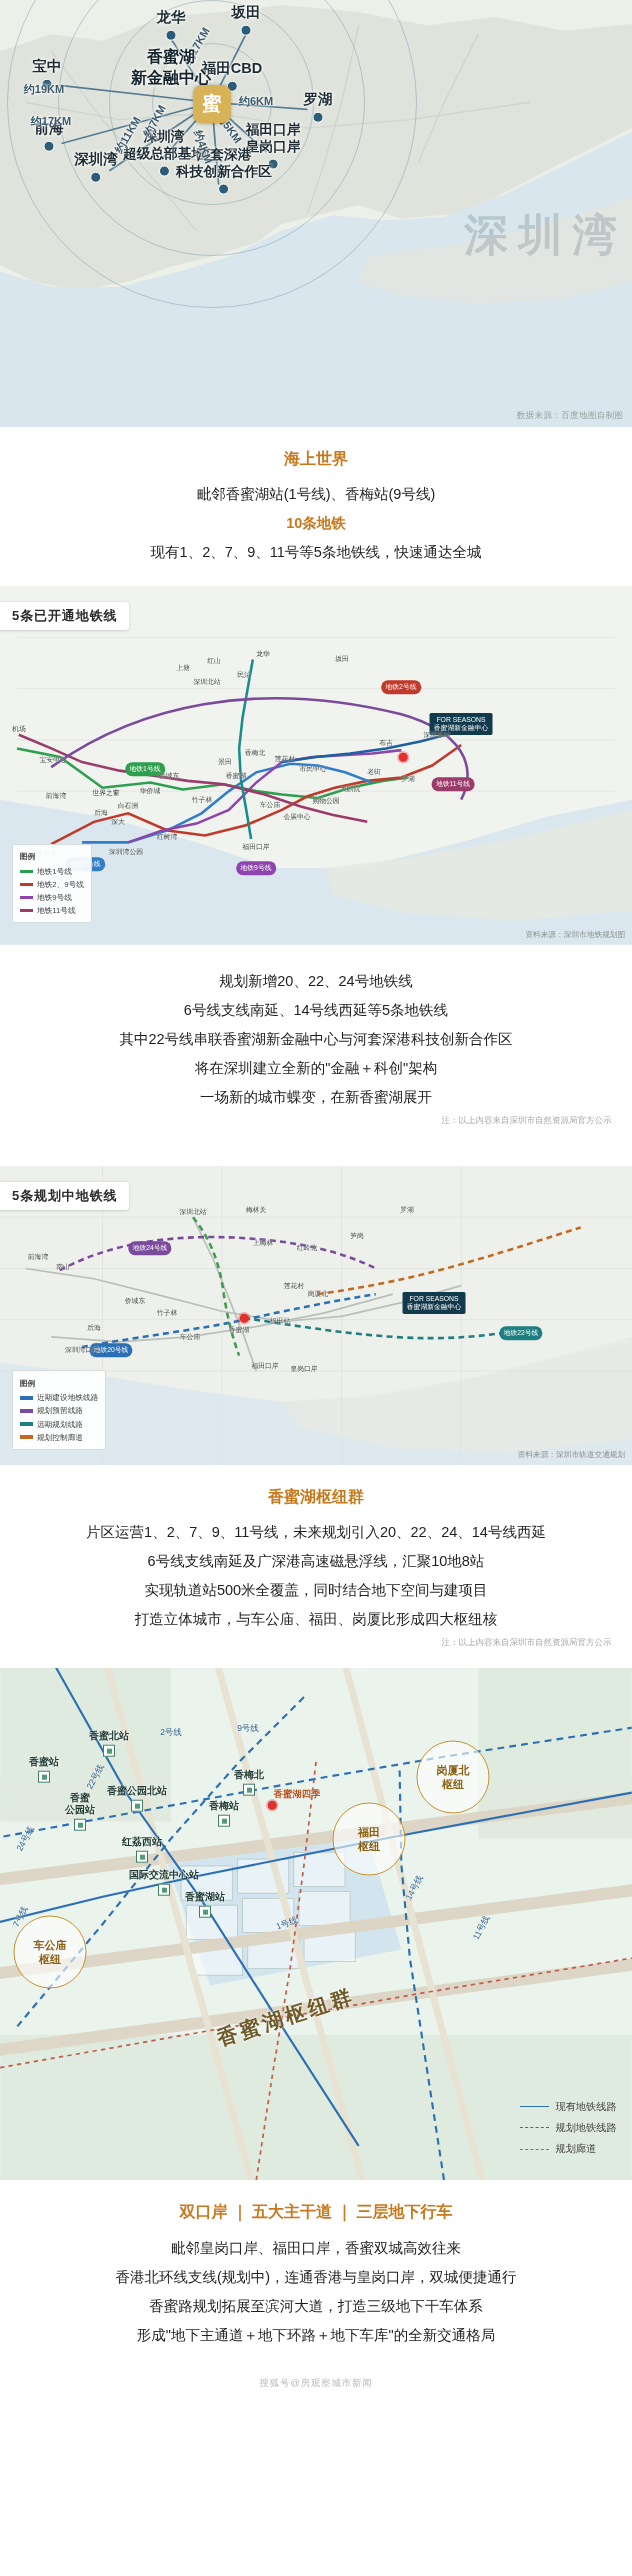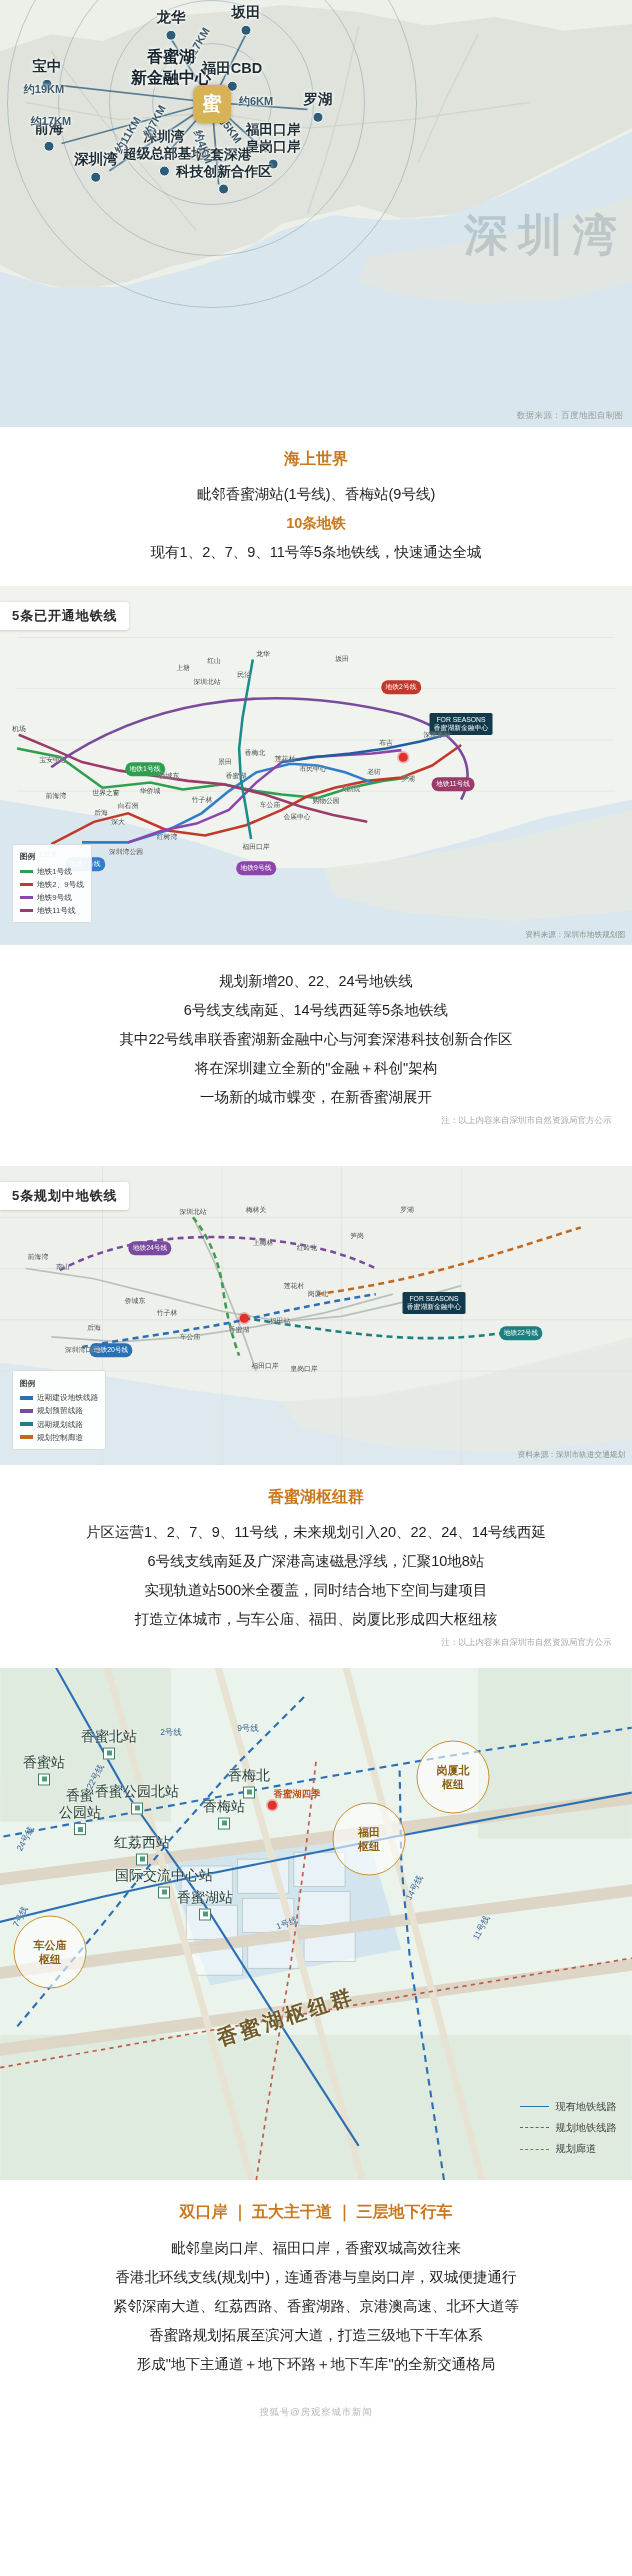--- a/index.html
+++ b/index.html
@@ -215,25 +215,25 @@
     position: relative;
     width: 632px;
     height: 512px;
     background: #eef5ef;
     overflow: hidden;
   }
   .hub-node {
     position: absolute;
     transform: translate(-50%,-50%);
     text-align: center;
-    font-size: 14px;
+    font-size: 10px;
     color: #1f3a33;
     white-space: nowrap;
     line-height: 1.2;
-    font-weight: normal;
+    font-weight: bold;
     text-shadow: 0 0 2.6px #fff;
   }
   .hub-node .sq {
     display: block;
     width: 12px; height: 12px;
     margin: 2.6px auto 0;
     border: 0.9px solid #3f7f62;
     background: #fff;
     position: relative;
   }
@@ -702,20 +702,19 @@
           <span class="sw red"></span>
           <span>规划廊道</span>
         </div>
     </div>
   </div>
 
   <div class="textblock">
     <div class="tb-title">双口岸 ｜ 五大主干道 ｜ 三层地下行车</div>
     <div class="tb-line">毗邻皇岗口岸、福田口岸，香蜜双城高效往来</div>
     <div class="tb-line">香港北环线支线(规划中)，连通香港与皇岗口岸，双城便捷通行</div>
-    <div class="tb-line">紧邻深南大道、红荔西路、香蜜湖路、京港澳高速、北环大道等</div>
     <div class="tb-line">香蜜路规划拓展至滨河大道，打造三级地下干车体系</div>
     <div class="tb-line">形成"地下主通道＋地下环路＋地下车库"的全新交通格局</div>
   </div>
 
   <div class="footer-credit">搜狐号@房观察城市新闻</div>
 </div>
 
 
 </body></html>

